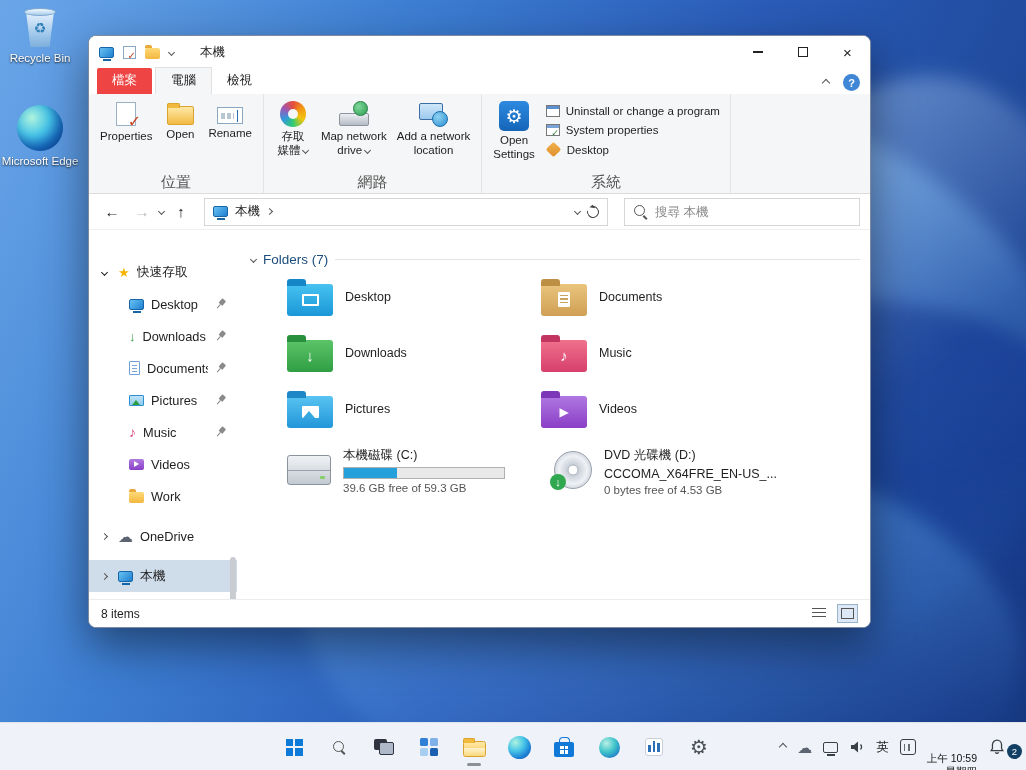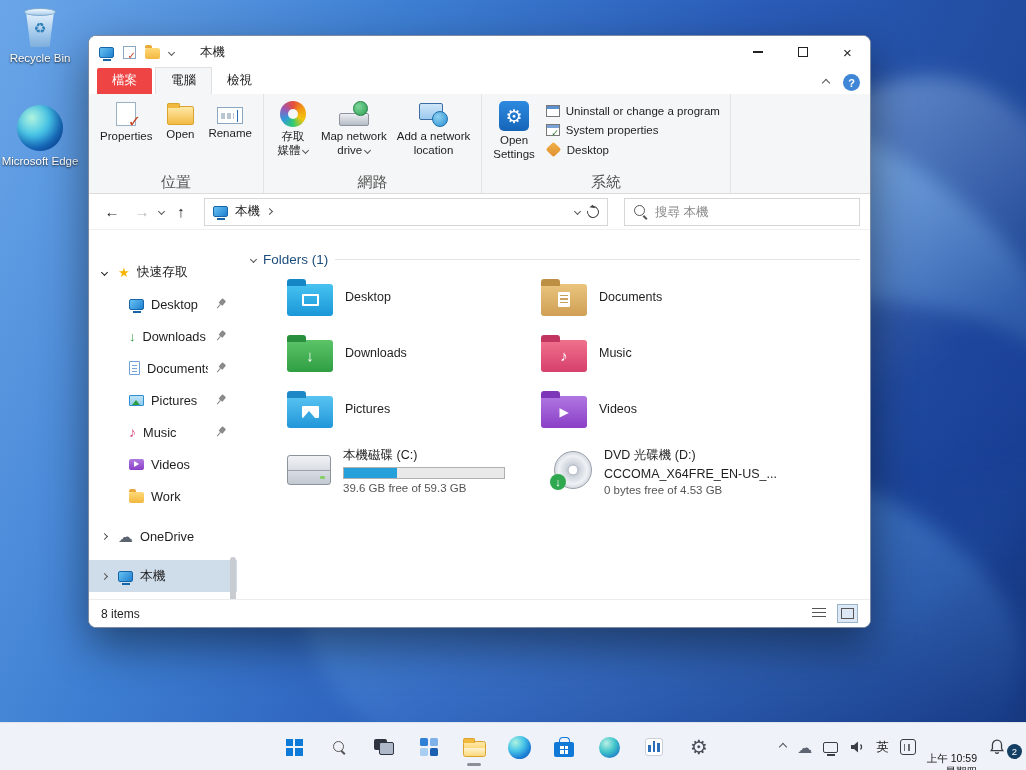--- a/index.html
+++ b/index.html
@@ -464,21 +464,21 @@
             </span>
           <span class="mon"></span>
           <span class="slabel">本機</span>
         </div>
         <span class="side-thumb"></span>
       </div>
 
       <div class="content">
         <div class="sec">
           <i class="chev d xs"></i>
-          <span>Folders (1)</span>
+          <span>Folders (7)</span>
           <span class="line"></span>
         </div>
 
         <div class="fgrid">
           <div class="ftile">
             <span class="fol fol-desktop">
                 <span class="g-rect"></span>
               </span>
             <span>Desktop</span>
           </div>

